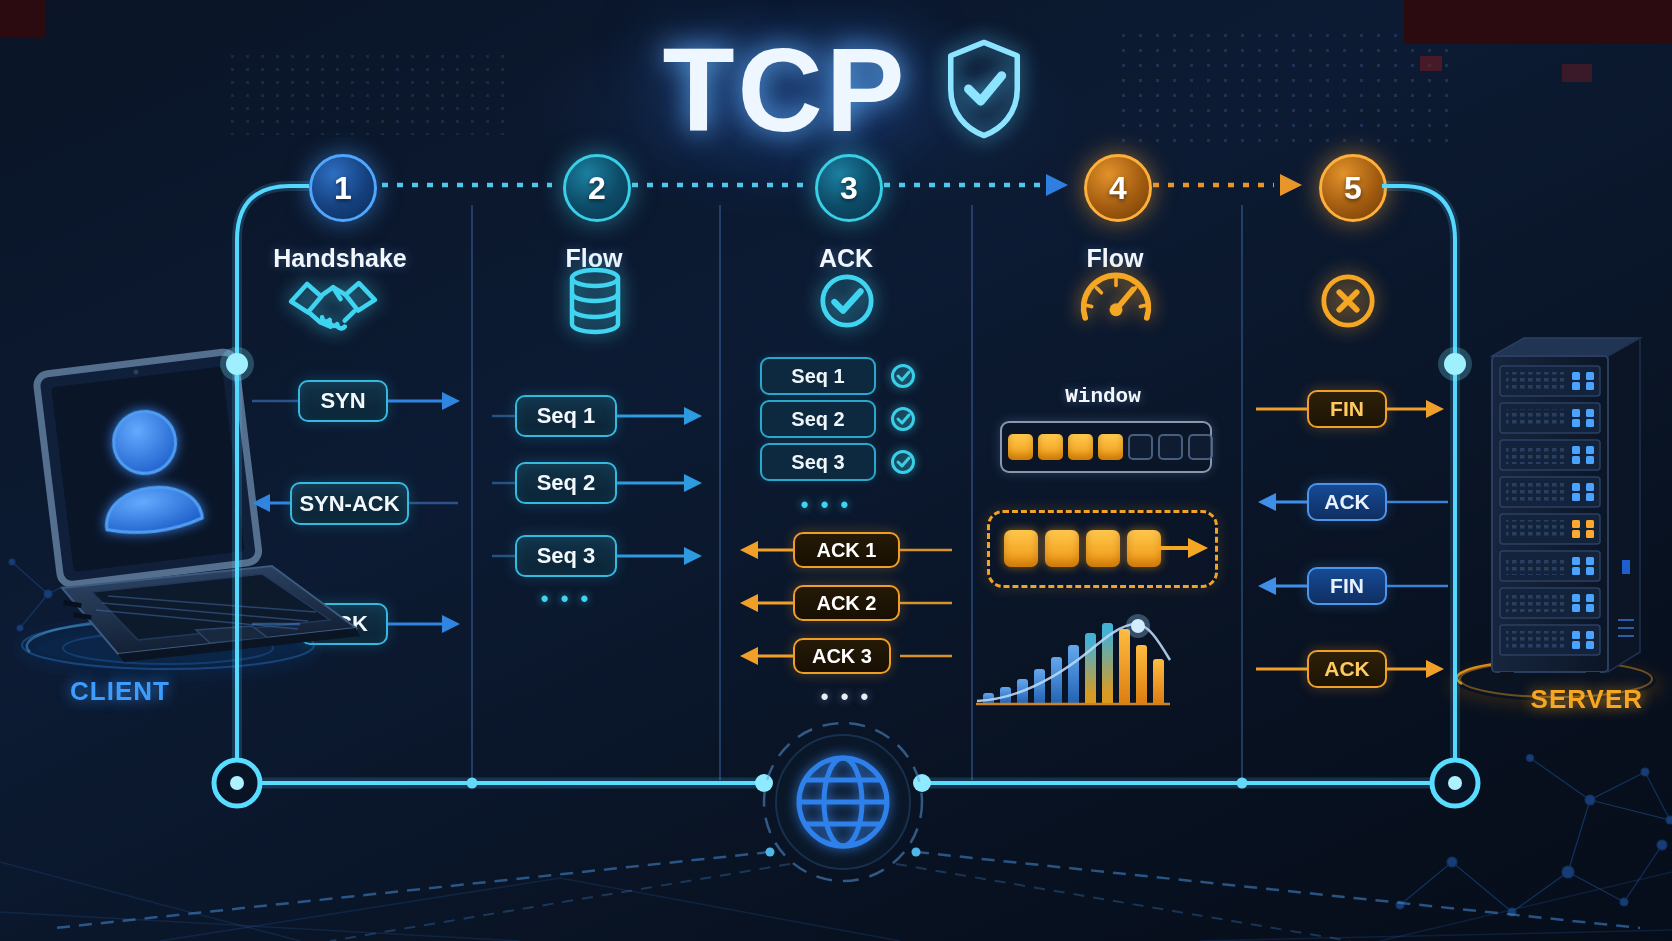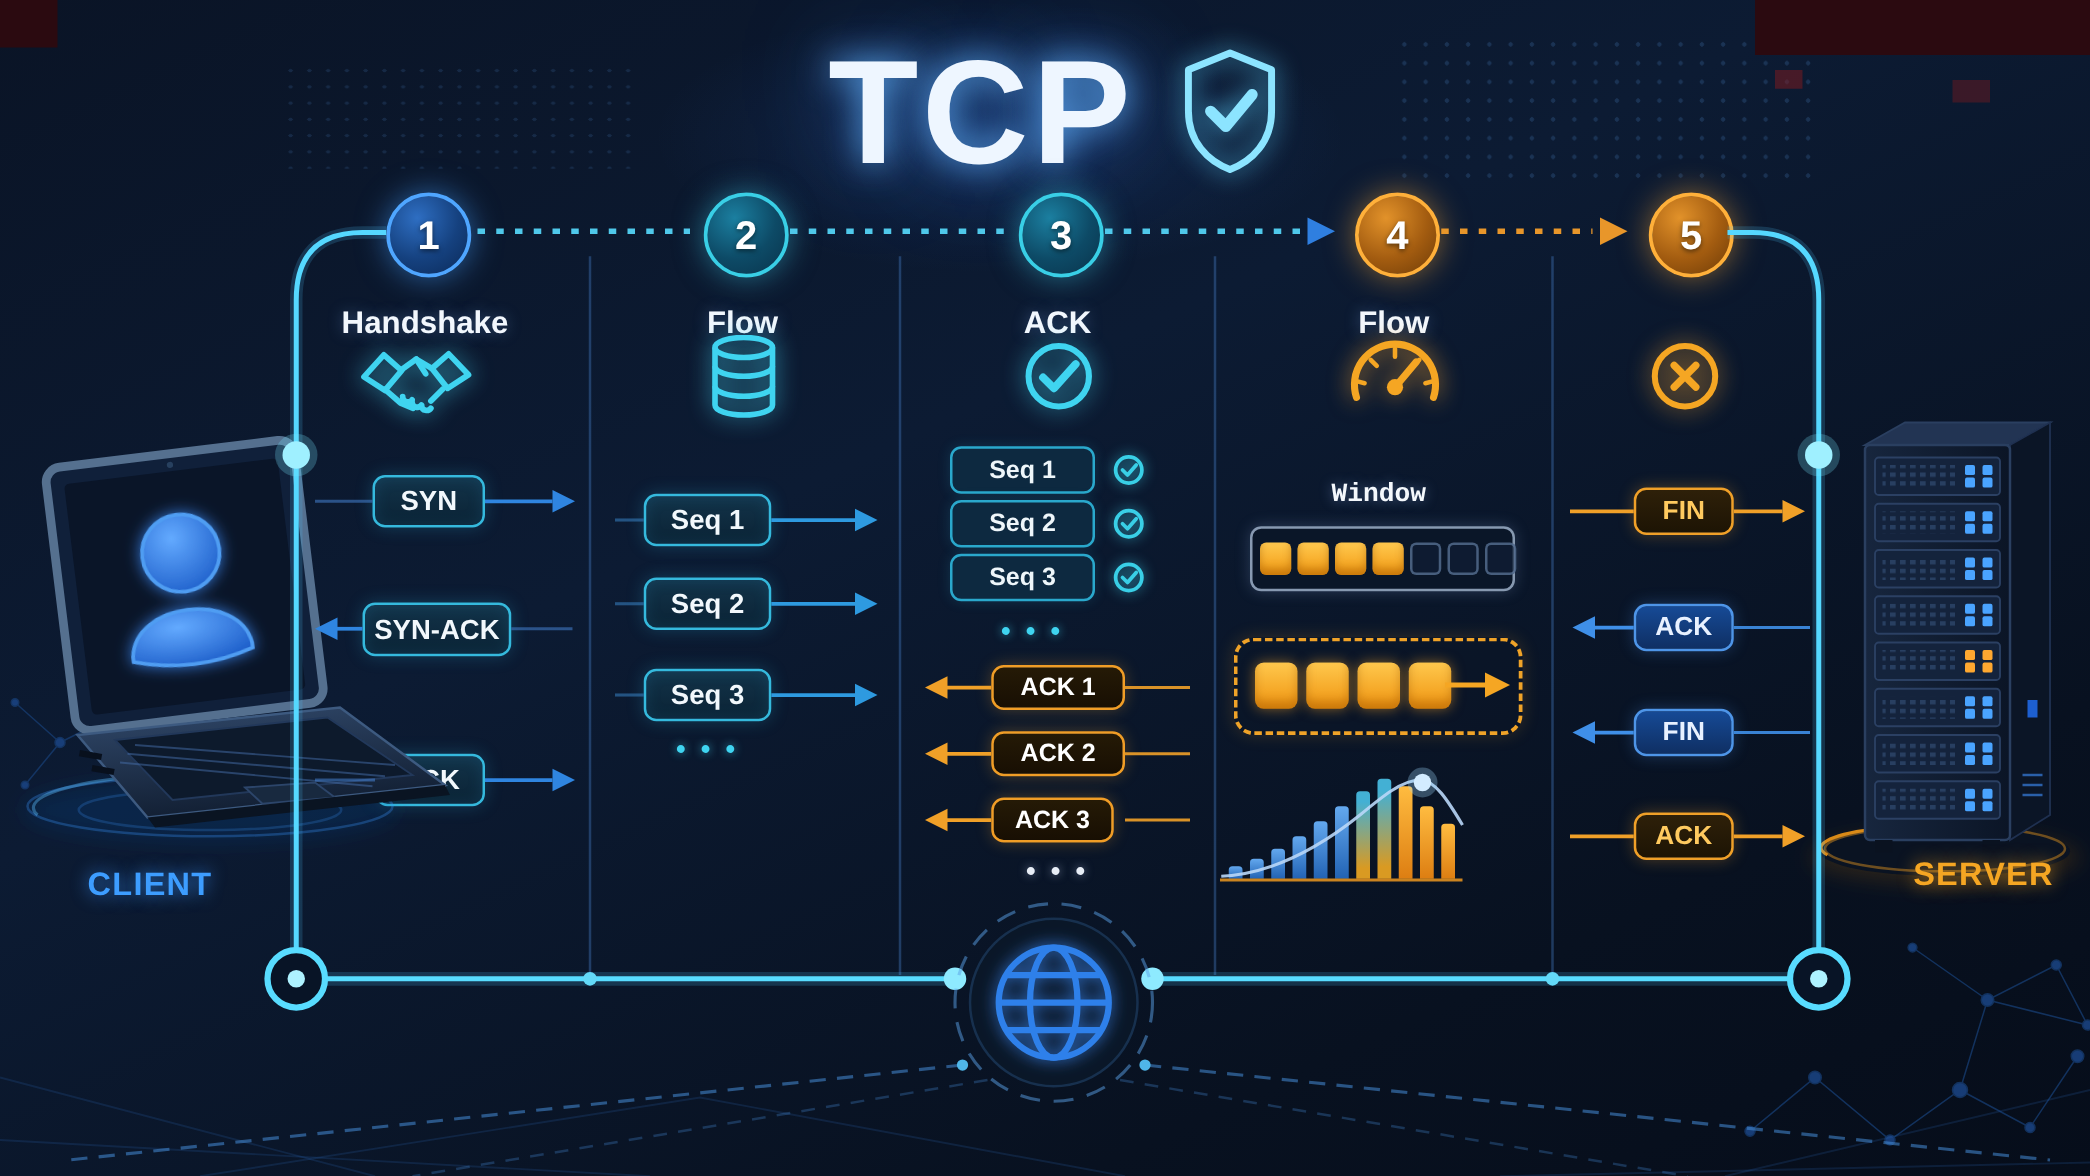--- a/index.html
+++ b/index.html
@@ -73,21 +73,21 @@
     box-shadow:0 0 10px rgba(255,170,40,.5),inset 0 -6px 8px rgba(150,80,0,.4);}
 
   .bars{position:absolute;z-index:4;left:983px;top:623px;width:181px;height:80px;
     display:flex;align-items:flex-end;gap:6px;}
   .bar{width:11px;border-radius:3px 3px 0 0;}
   .bar-blue{background:linear-gradient(180deg,#63a8ee,#2263b4);}
   .bar-mixed{background:linear-gradient(180deg,#43b0d4 12%,#d99a22 88%);}
   .bar-orange{background:linear-gradient(180deg,#ffbc40,#dd7e12);}
 
   .endpoint-label{position:absolute;z-index:7;width:170px;text-align:center;font-size:26px;font-weight:bold;letter-spacing:1px;}
-  .client-label{left:35px;top:676px;color:#3d9dff;text-shadow:0 0 14px rgba(60,150,255,.8);margin-top:16px;}
+  .client-label{left:35px;top:676px;color:#3d9dff;text-shadow:0 0 14px rgba(60,150,255,.8);}
   .server-label{left:1473px;top:684px;color:#f5a623;text-shadow:0 0 14px rgba(245,166,35,.7);text-align:right;}
 
   .svg-layer{position:absolute;inset:0;z-index:6;pointer-events:none;}
 </style>
 </head>
 <body>
 
 <div class="canvas">
 
   <div class="decor title-glow"></div>

